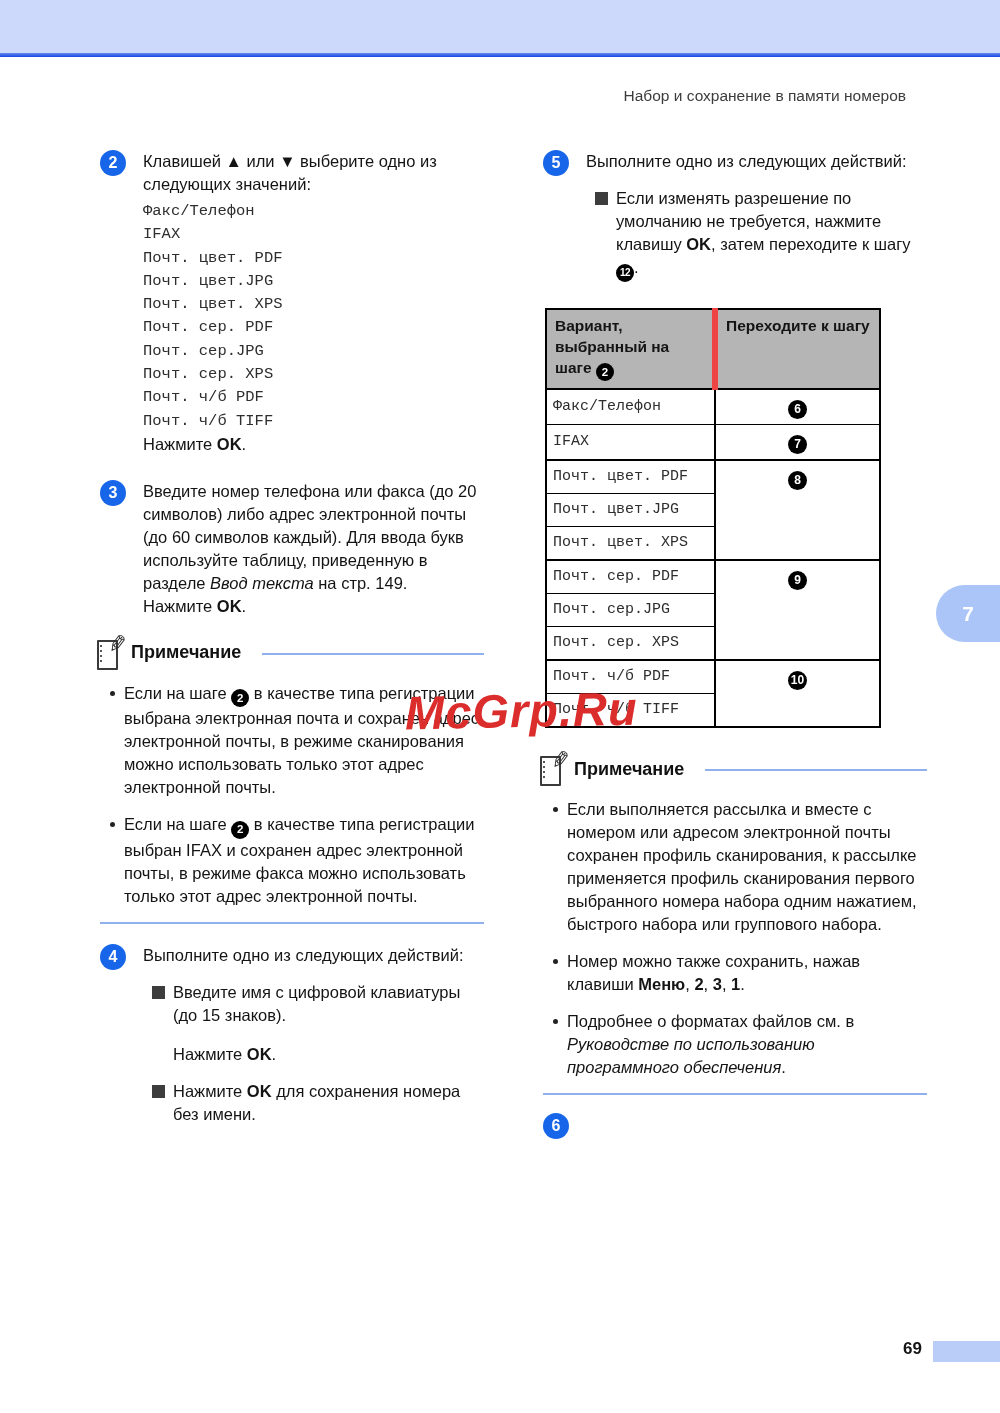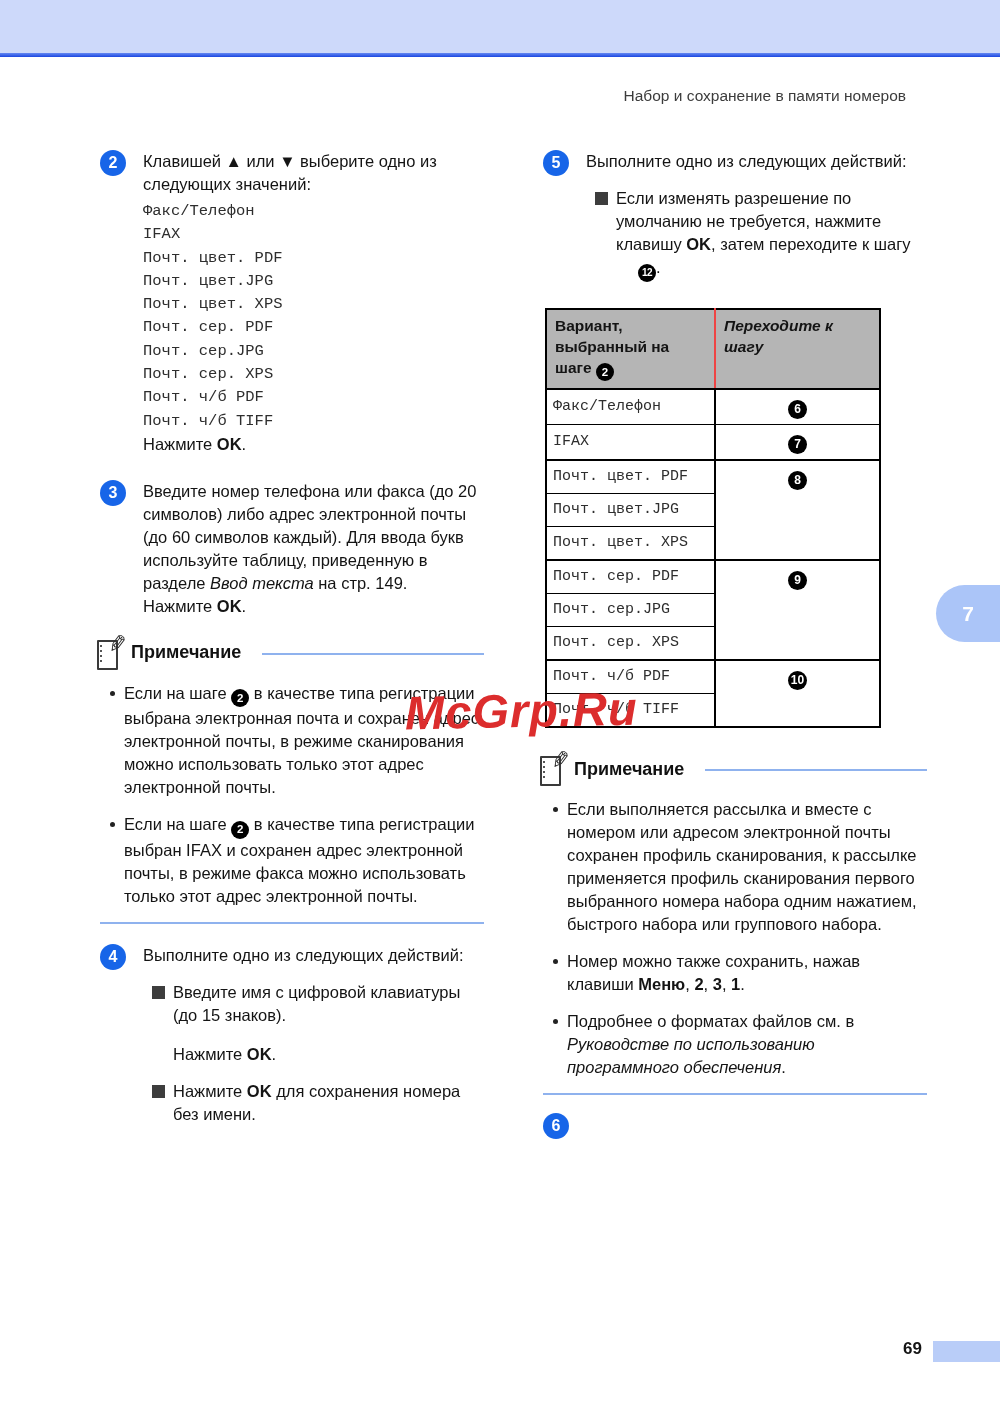--- a/index.html
+++ b/index.html
@@ -49,38 +49,38 @@
   .dot-item { display:flex; gap:9px; margin:14px 0 0 10px; }
   .dot { flex:0 0 auto; width:5px; height:5px; border-radius:50%; background:#222; margin-top:9px; }
   .dot-body { flex:1; min-width:0; }
   .note-divider { border-top:2px solid #8fb2ee; margin-top:14px; }
 
   
   .bc { display:inline-flex; align-items:center; justify-content:center;
         width:18px; height:18px; border-radius:50%; background:#000; color:#fff;
         font-weight:bold; font-size:11.5px; font-family:"Liberation Sans",sans-serif;
         vertical-align:-3px; font-style:normal; }
-  .bc.n12 { font-size:10px; letter-spacing:-0.5px;margin-left:22px; }
+  .bc.n12 { font-size:10px; letter-spacing:-0.5px; }
   .bc.tbl { width:19px; height:19px; font-size:12px; }
 
   
   .opt-table { border-collapse:collapse; margin:26px 0 16px 2px; width:336px;
                border:2px solid #000; table-layout:fixed; }
   .opt-table th { background:#b5b5b5; text-align:left; vertical-align:top;
                   font-size:15.5px; line-height:21px; padding:5px 8px 7px 8px;
                   border:1px solid #000; border-bottom:2px solid #000; }
   .opt-table col.c1 { width:169px; }
   .opt-table td { border:1px solid #000; height:28px; padding:2px 6px;
                   line-height:22px; vertical-align:middle; }
   .opt-table td.label { font-family:"Liberation Mono","DejaVu Sans Mono",monospace;
                         font-size:15px; color:#2e2e2e; }
   .opt-table td.goto { text-align:center; vertical-align:top; padding-top:4px;
                        border-left:2px solid #000; }
   .opt-table tr.group td { border-top:2px solid #000; }
-  .opt-table th.c2head { border-left:2px solid #ef4444;font-style:italic; }
+  .opt-table th.c2head { border-left:6px solid #ef4444; }
 
   
   .watermark { position:absolute; left:405px; top:683px; z-index:6; font-size:47px;
                font-style:italic; font-weight:bold; color:#dc2d2d; letter-spacing:1px;
                transform:rotate(-1.2deg); }
   .chapter-tab { position:absolute; right:0; top:585px; width:64px; height:57px;
                  background:#abc5f8; border-radius:29px 0 0 29px; color:#fff;
                  font-weight:bold; font-size:21px; display:flex; align-items:center;
                  justify-content:center; }
   .page-num { position:absolute; top:1339px; right:78px; font-size:17px; font-weight:bold; }

